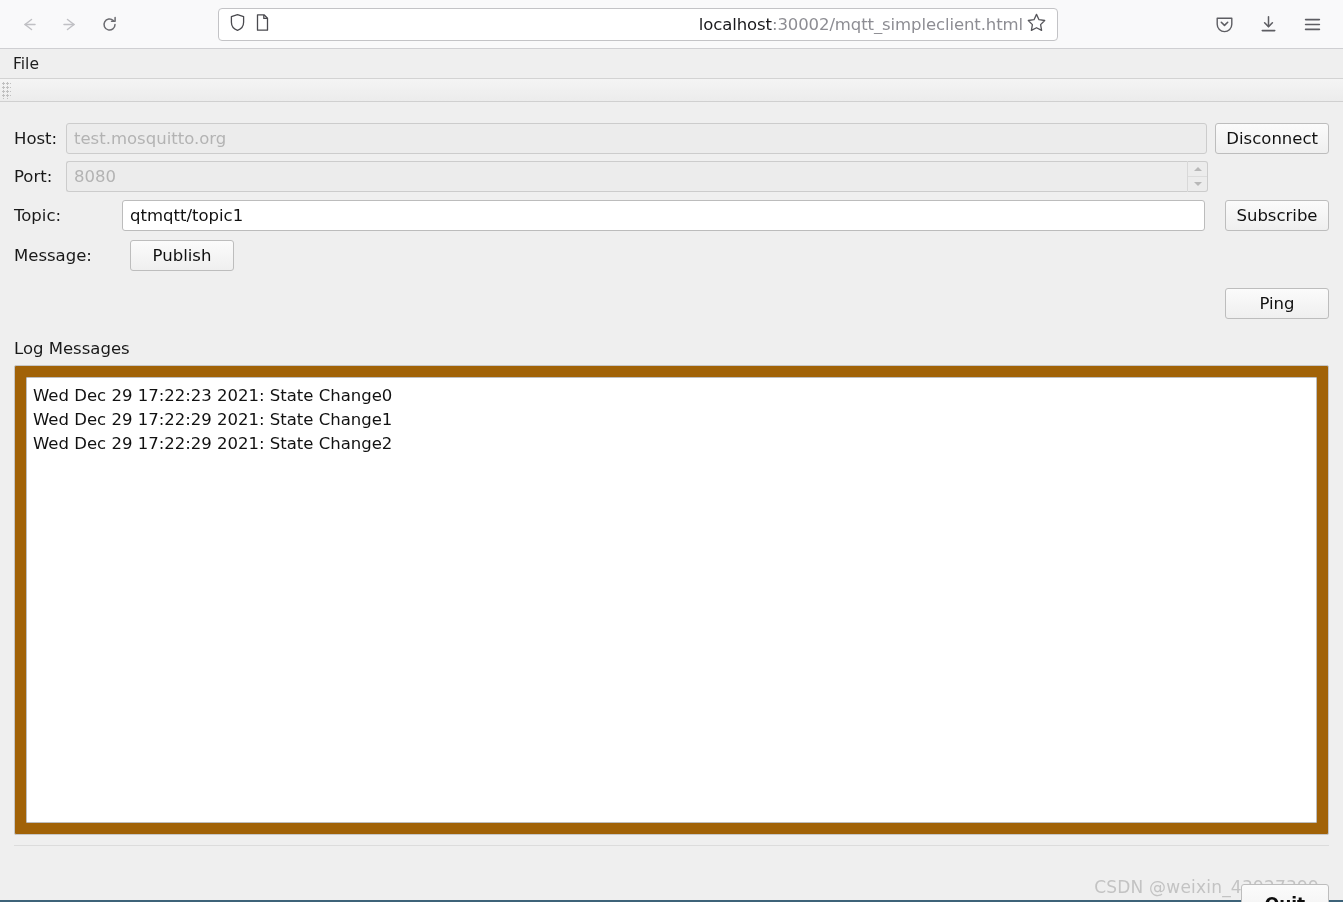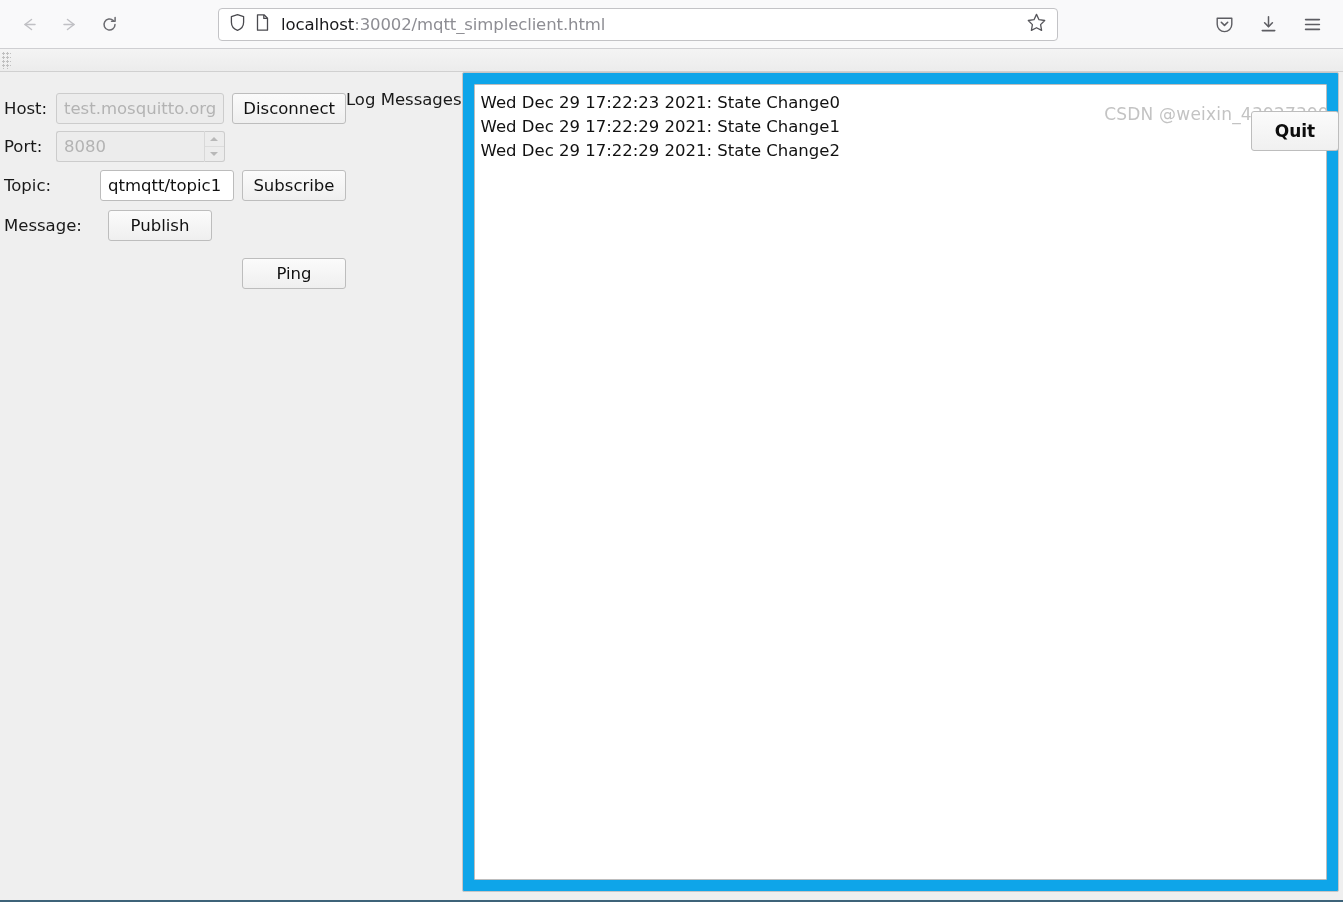--- a/index.html
+++ b/index.html
@@ -62,20 +62,21 @@
     flex: 0 0 auto;
     margin-right: 11px;
   }
   .url-text {
     flex: 1 1 auto;
     font-size: 16.5px;
     color: #8d8d93;
     white-space: nowrap;
     overflow: hidden;
     letter-spacing: -0.1px;
+    text-align: right;
   }
   .url-text .host {
     color: #18181b;
   }
   .star-btn {
     flex: 0 0 auto;
     width: 26px;
     height: 26px;
     display: flex;
     align-items: center;
@@ -129,39 +130,39 @@
     background-image:
       radial-gradient(circle at 1.5px 1.5px, #bdbdbd 1.1px, transparent 1.2px);
     background-size: 4px 4px;
     background-position: 0 1px;
     opacity: 0.95;
   }
 
   .content {
     flex: 1 1 auto;
     position: relative;
-    padding: 0 4px;
-    box-sizing: border-box;
-    display: flex;
-    flex-direction: row;
+    padding: 0 14px;
+    box-sizing: border-box;
+    display: flex;
+    flex-direction: column;
   }
 
   
   .form {
     margin-top: 20px;
     display: flex;
     flex-direction: column;
     gap: 5px;
   }
   .form-row {
     display: flex;
     align-items: center;
     height: 33px;
   }
-  .form-row.tight { height: 35px; }
+  .form-row.tight { height: 35px; gap: 12px; }
   .lbl {
     font-size: 16.5px;
     color: #191919;
     flex: 0 0 auto;
     white-space: nowrap;
   }
   .lbl.w-conn { width: 52px; }
   .lbl.w-pub  { width: 96px; }
 
   .field {
@@ -254,21 +255,21 @@
   .log-title {
     font-size: 16.5px;
     color: #191919;
     margin-top: 18px;
     margin-bottom: 7px;
   }
   .log-frame {
     flex: 1 1 auto;
     border: 1px solid #c6c6c6;
     border-radius: 2px;
-    background: #0ea5e9;
+    background: #a16207;
     padding: 11px;
     box-sizing: border-box;
     margin-bottom: 10px;
     min-height: 0;
     display: flex;
   }
   .log-box {
     flex: 1 1 auto;
     background: #ffffff;
     border: 1px solid #bdbdbd;
@@ -406,20 +407,23 @@
         <svg width="21" height="21" viewBox="0 0 21 21">
           <path d="M3.6 5.6 L17.4 5.6 M3.6 10.5 L17.4 10.5 M3.6 15.4 L17.4 15.4" fill="none" stroke="#5d5d62" stroke-width="1.6" stroke-linecap="round"></path>
         </svg>
       </span>
     </div>
   </div>
 </div>
 
 <div class="app">
 
+  <div class="menubar">
+    <div class="menu-item">File</div>
+  </div>
 
   <div class="toolbar">
     <div class="toolbar-grip"></div>
   </div>
 
   <div class="content">
 
     <div class="form">
 
       <div class="form-row">

